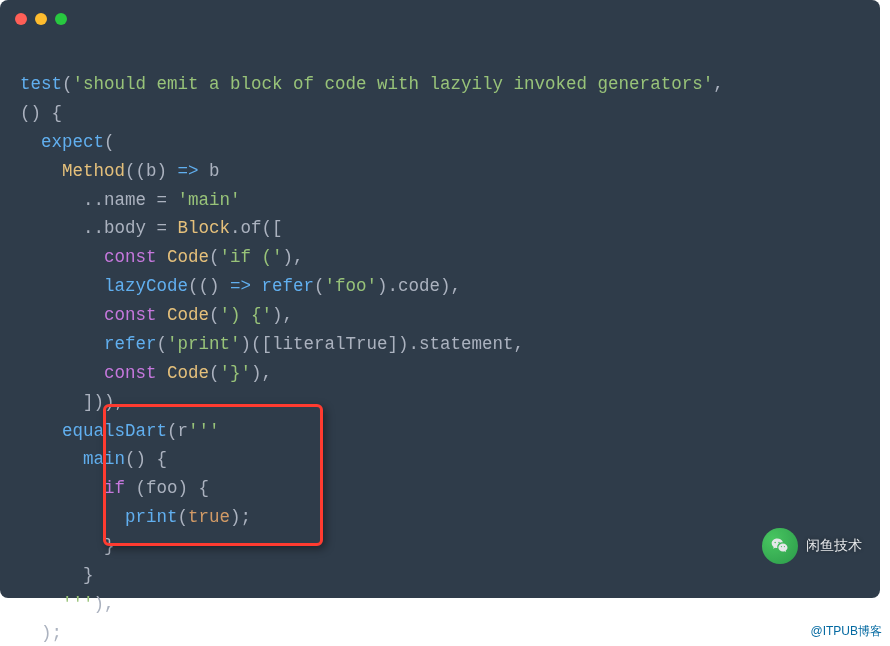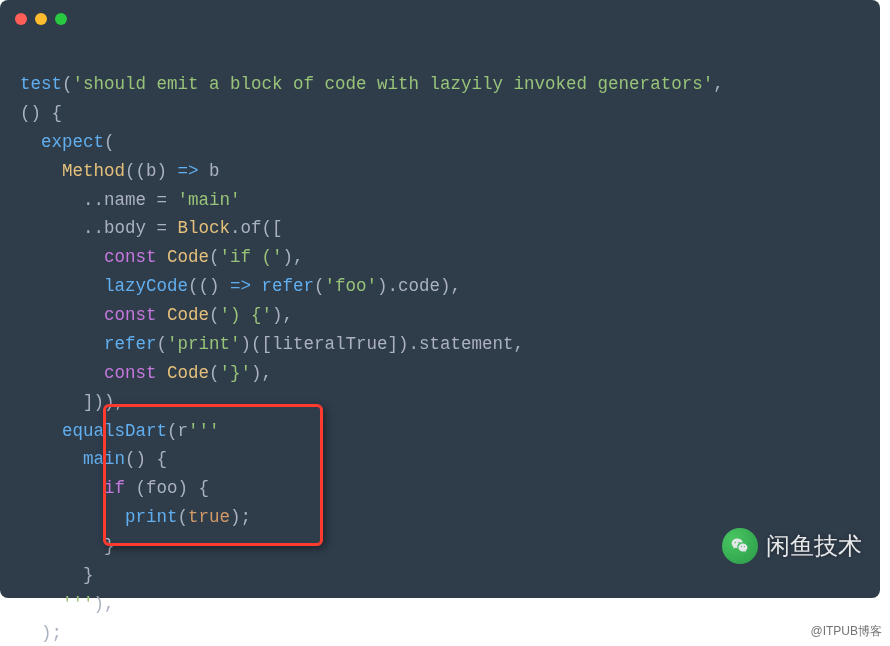--- a/index.html
+++ b/index.html
@@ -77,32 +77,32 @@
     border-radius: 50%;
     background: radial-gradient(circle at 30% 30%, #4cd964, #2ba84a);
     position: relative;
     display: flex;
     align-items: center;
     justify-content: center;
   }
   .watermark .bubble svg { width: 20px; height: 20px; }
   .watermark-text {
     color: #ffffff;
-    font-size: 24px;
+    font-size: 14px;
     font-family: Liberation Mono, monospace;
     text-shadow: 0 0 4px rgba(0,0,0,0.5);
     text-align: right;
   }
   .footnote {
     position: absolute;
     right: 8px;
     bottom: 6px;
     font-size: 12px;
     font-family: "PingFang SC", "Microsoft YaHei", sans-serif;
-    color: #737373;
+    color: #0369a1;
   }
 </style>
 </head>
 <body>
 
 <div class="window">
   <div class="traffic-lights">
     <div class="light red"></div>
     <div class="light yellow"></div>
     <div class="light green"></div>

